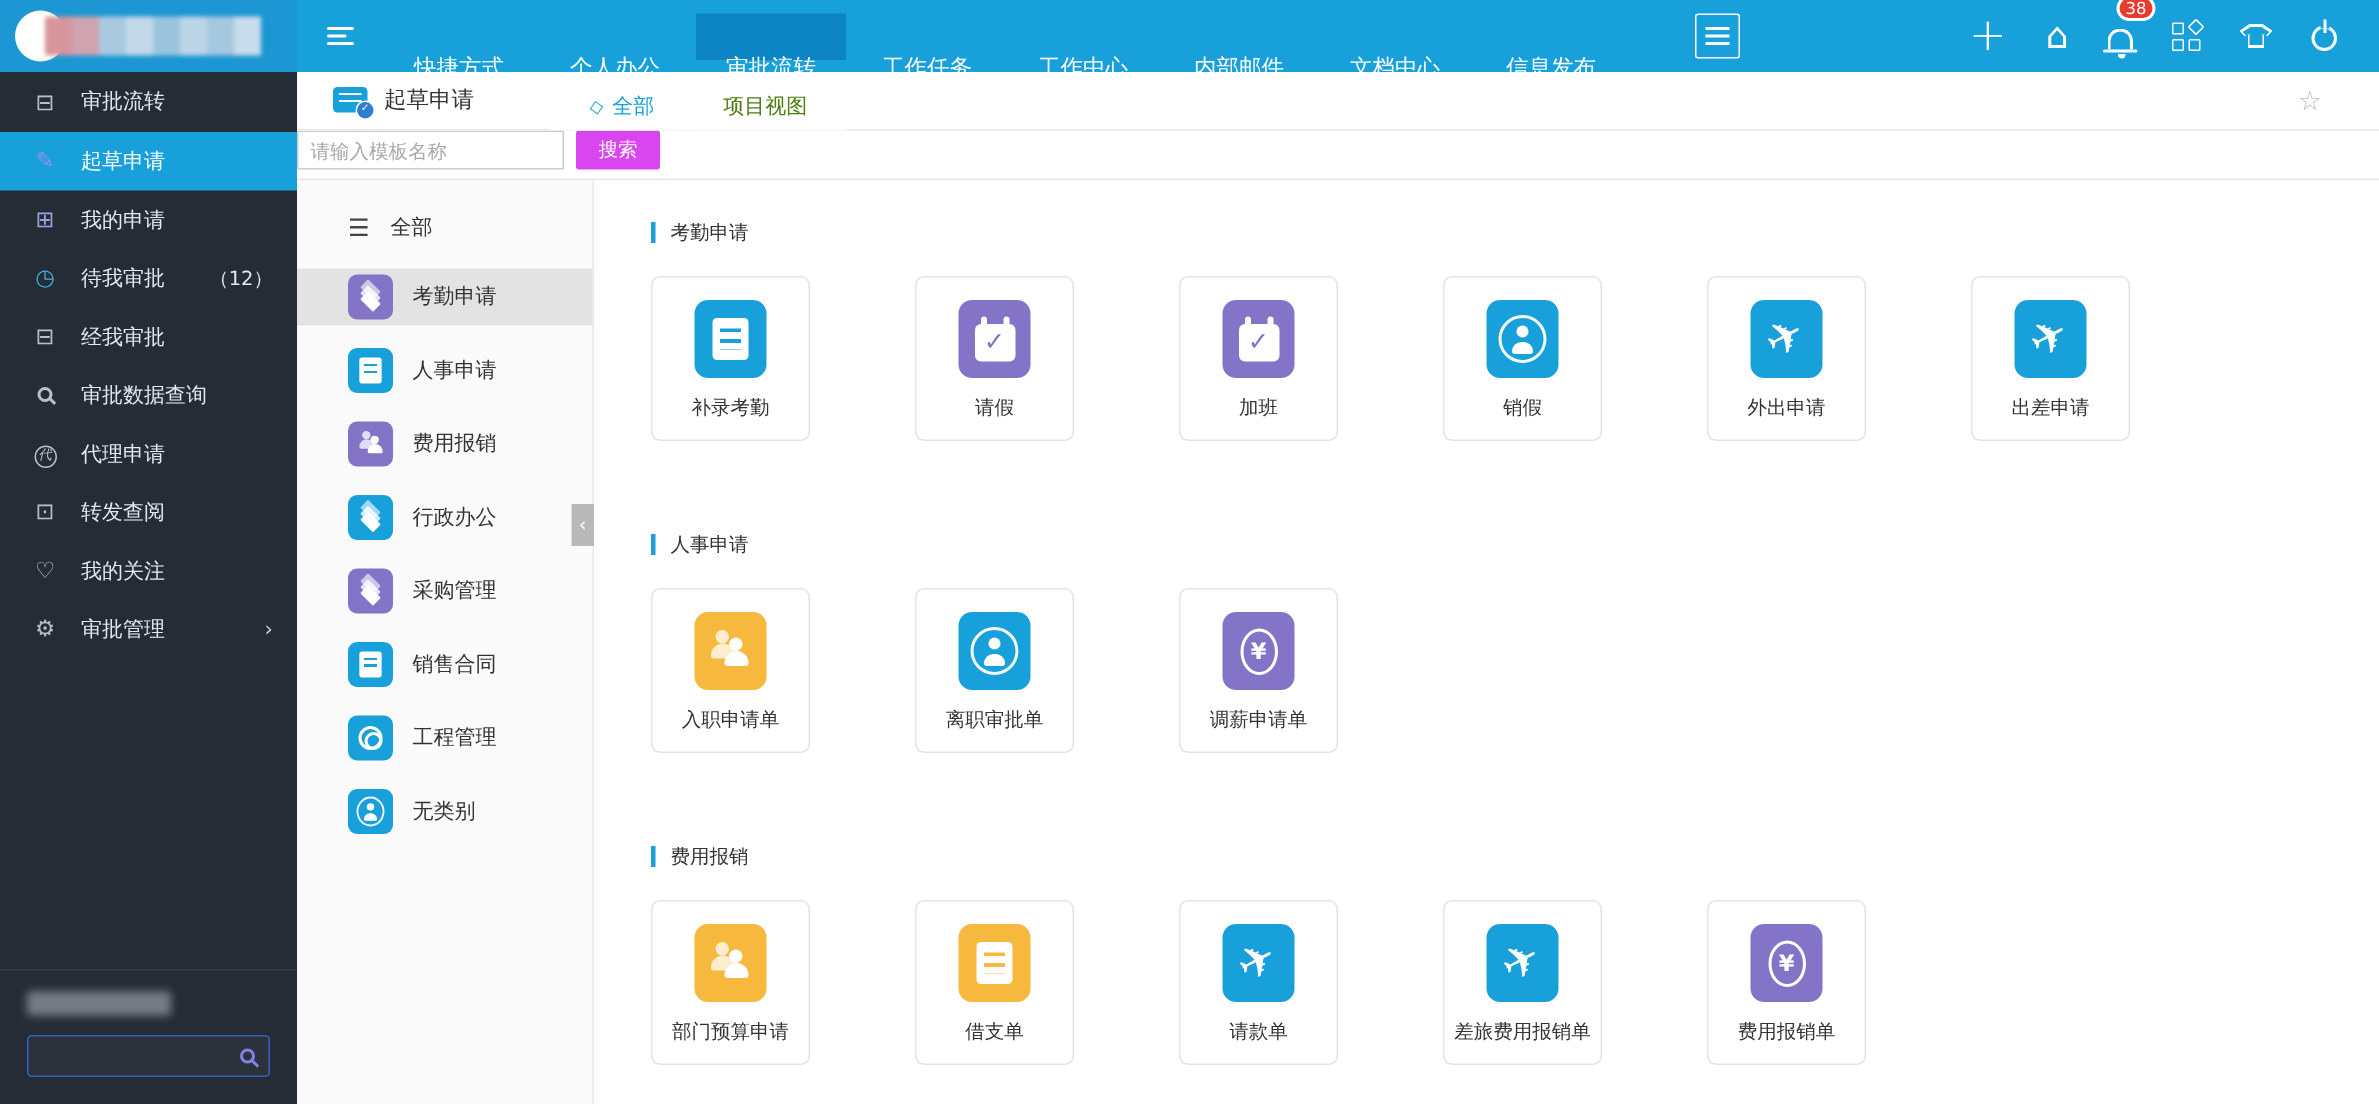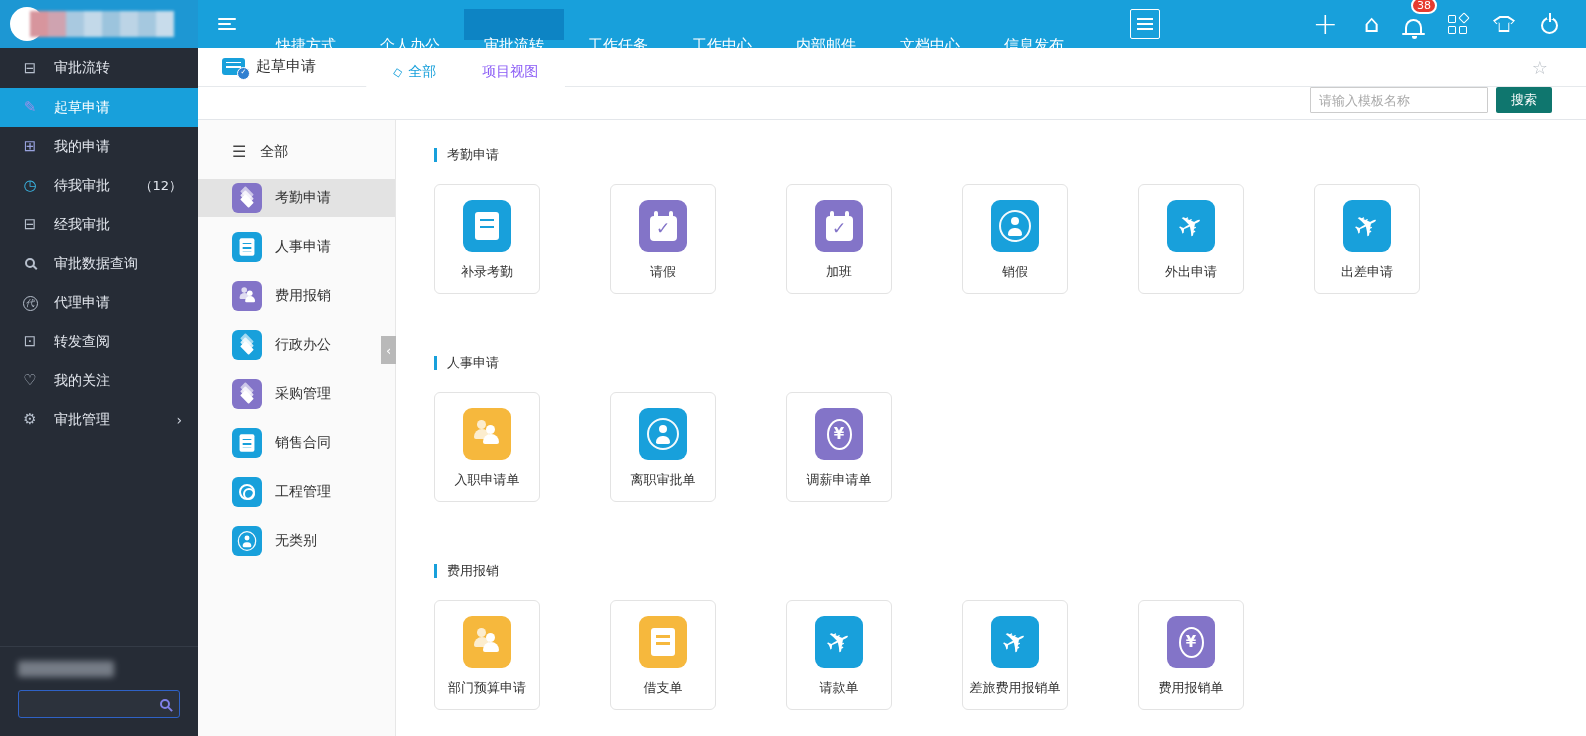--- a/index.html
+++ b/index.html
@@ -88,28 +88,28 @@
   .tabbar { height:39px; flex:none; display:flex; align-items:flex-end; position:relative; border-bottom:1px solid #e6e9ec; background:#fff; }
   .module { display:flex; align-items:center; height:39px; padding-left:24px; width:168px; flex:none; }
   .mod-ic { width:23px; height:17px; background:#18a0db; border-radius:3px; position:relative; margin-right:11px; flex:none; }
   .mod-ic::before { content:""; position:absolute; left:4px; right:4px; top:4px; height:7px;
                     background:repeating-linear-gradient(to bottom,#fff 0 1.5px,transparent 1.5px 4.5px); }
   .mod-ic::after { content:"✓"; position:absolute; right:-5px; bottom:-5px; width:11px; height:11px; background:#2f7fd1;
                    border:1px solid #fff; border-radius:50%; color:#fff; font-size:7px; line-height:9px; text-align:center; }
   .module-label { font-size:15px; color:#333; }
   .tab { position:relative; z-index:2; height:31px; line-height:31px; padding:0 27px; background:#fff; margin-bottom:-1px; margin-right:-8px;
          clip-path:polygon(14px 0, calc(100% - 14px) 0, 100% 100%, 0 100%);
-         filter:drop-shadow(0 0 1px #b5bcc4); font-size:14px; color:#8b5cf6; cursor:pointer; white-space:nowrap; }
+         filter:drop-shadow(0 0 1px #b5bcc4); font-size:14px; color:#4d7c0f; cursor:pointer; white-space:nowrap; }
   .tab.active { color:#18a0db; }
   .tag-ic { display:inline-block; font-size:12px; margin-right:6px; transform:rotate(-10deg); }
   .star { position:absolute; right:38px; top:9px; color:#b7bdc4; font-size:18px; cursor:pointer; z-index:3; }
-  .toolbar { height:33px; flex:none; border-bottom:1px solid #e3e6ea; display:flex; align-items:center; justify-content:flex-end; padding:0 34px 6px 0; }
+  .toolbar { height:33px; flex:none; border-bottom:1px solid #e3e6ea; display:flex; align-items:center; padding:0 34px 6px 0; }
   .tpl-input { width:178px; height:26px; border:1px solid #ccc; border-radius:1px; padding:0 8px; font-size:13px; color:#333; outline:none; }
   .tpl-input::placeholder { color:#a9a9a9; }
-  .search-btn { width:56px; height:26px; background:#0f766e; color:#fff; border:none; border-radius:2px; font-size:13px; margin-left:8px; cursor:pointer; }
+  .search-btn { width:56px; height:26px; background:#d946ef; color:#fff; border:none; border-radius:2px; font-size:13px; margin-left:8px; cursor:pointer; }
 
   .content-row { flex:1; display:flex; min-height:0; }
   .catcol { width:198px; background:#fafafa; border-right:1px solid #e7e7e7; position:relative; padding-top:12px; flex:none; }
   .cat-all { height:40px; display:flex; align-items:center; padding-left:34px; font-size:14px; color:#333; margin-bottom:7px; cursor:pointer; }
   .list-ic { margin-right:14px; font-size:16px; color:#444; line-height:1; }
   .cat-item { height:38px; display:flex; align-items:center; padding-left:34px; font-size:14px; color:#333; margin-bottom:11px; cursor:pointer; }
   .cat-item.active { background:#e3e3e3; }
   .cat-tile { width:30px; height:30px; border-radius:6px; margin-right:13px; position:relative; flex:none;
               display:flex; align-items:center; justify-content:center; }
   .collapse { position:absolute; right:-1px; top:216px; width:15px; height:28px; background:#b9b9b9; color:#fff;

